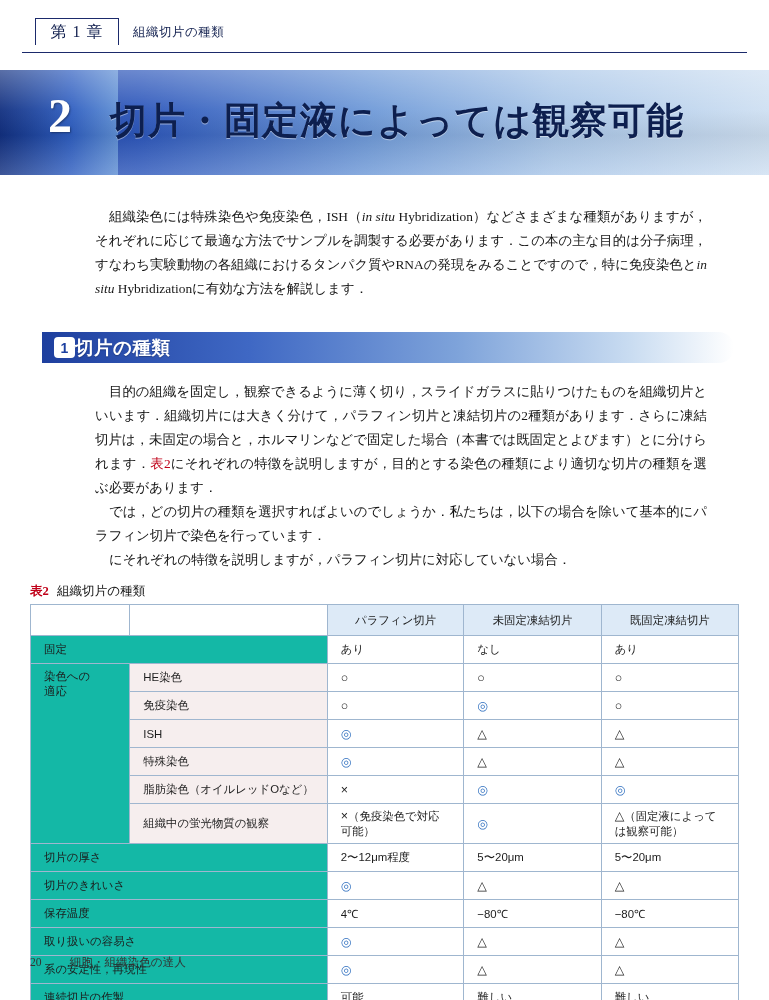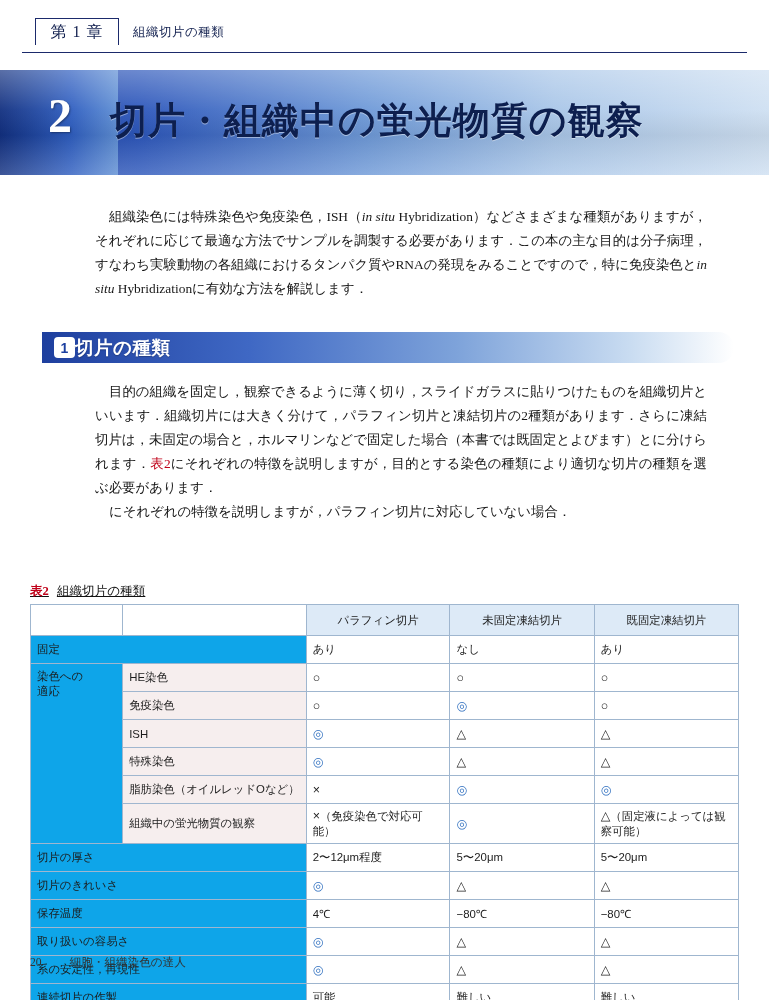--- a/index.html
+++ b/index.html
@@ -156,52 +156,51 @@
   .body-block p { margin: 0; text-indent: 14px; }
   .ref-red { color: #c00018; }
 
   
   .table-caption {
     position: absolute;
     top: 583px;
     left: 30px;
     font-size: 12.6px;
     color: #111;
-    text-decoration: underline;
   }
   .table-caption .tlabel {
     color: #c00018;
     font-weight: bold;
     margin-right: 8px;
   }
   table.datatable {
     position: absolute;
     top: 604px;
     left: 30px;
     width: 709px;
     border-collapse: collapse;
     font-size: 11.4px;
     font-family: "Liberation Sans", sans-serif;
     color: #1c1c1c;
   }
   table.datatable th,
   table.datatable td {
     border: 1px solid #9fb6cf;
-    padding: 4px 6px;
+    padding: 4px 13px;
     vertical-align: middle;
     height: 19px;
   }
   table.datatable thead th {
     background: #ddeaf7;
     font-weight: normal;
     text-align: center;
     height: 22px;
   }
   td.rowlabel {
-    background: #0ea5e9;
+    background: #14b8a6;
     white-space: nowrap;
     margin-top: 31px;
   }
   td.rowlabel-sub {
     background: #f6eeee;
     white-space: nowrap;
   }
   td.val { text-align: left; }
   .sym { font-size: 12.5px; }
   .sym.dbl { color: #2f6fbf; }
@@ -223,32 +222,33 @@
 
 <div class="page-header">
   <div class="chapter-tag">第 1 章</div>
   <div class="chapter-title-text">組織切片の種類</div>
 </div>
 
 <div class="banner">
   <div class="left-block"></div>
   <div class="sheen"></div>
   <div class="banner-number">2</div>
-  <div class="banner-title">切片・組織中の蛍光物質の観察</div>
+  <div class="banner-title">切片・固定液によっては観察可能</div>
 </div>
 
 <div class="intro">組織染色には特殊染色や免疫染色，ISH（<i>in situ</i> Hybridization）などさまざまな種類がありますが，それぞれに応じて最適な方法でサンプルを調製する必要があります．この本の主な目的は分子病理，すなわち実験動物の各組織におけるタンパク質やRNAの発現をみることですので，特に免疫染色と<i>in situ</i> Hybridizationに有効な方法を解説します．</div>
 
 <div class="subhead">
   <div class="subhead-badge">1</div>
   <div class="subhead-text">切片の種類</div>
 </div>
 
 <div class="body-block">
   <p>目的の組織を固定し，観察できるように薄く切り，スライドガラスに貼りつけたものを組織切片といいます．組織切片には大きく分けて，パラフィン切片と凍結切片の2種類があります．さらに凍結切片は，未固定の場合と，ホルマリンなどで固定した場合（本書では既固定とよびます）とに分けられます．<span class="ref-red">表2</span>にそれぞれの特徴を説明しますが，目的とする染色の種類により適切な切片の種類を選ぶ必要があります．</p>
+  <p>では，どの切片の種類を選択すればよいのでしょうか．私たちは，以下の場合を除いて基本的にパラフィン切片で染色を行っています．</p>
   <p>にそれぞれの特徴を説明しますが，パラフィン切片に対応していない場合．</p>
 </div>
 
 <div class="table-caption">
   <span class="tlabel">表2</span><span>組織切片の種類</span>
 </div>
 
 <table class="datatable">
   <thead>
     <tr>

